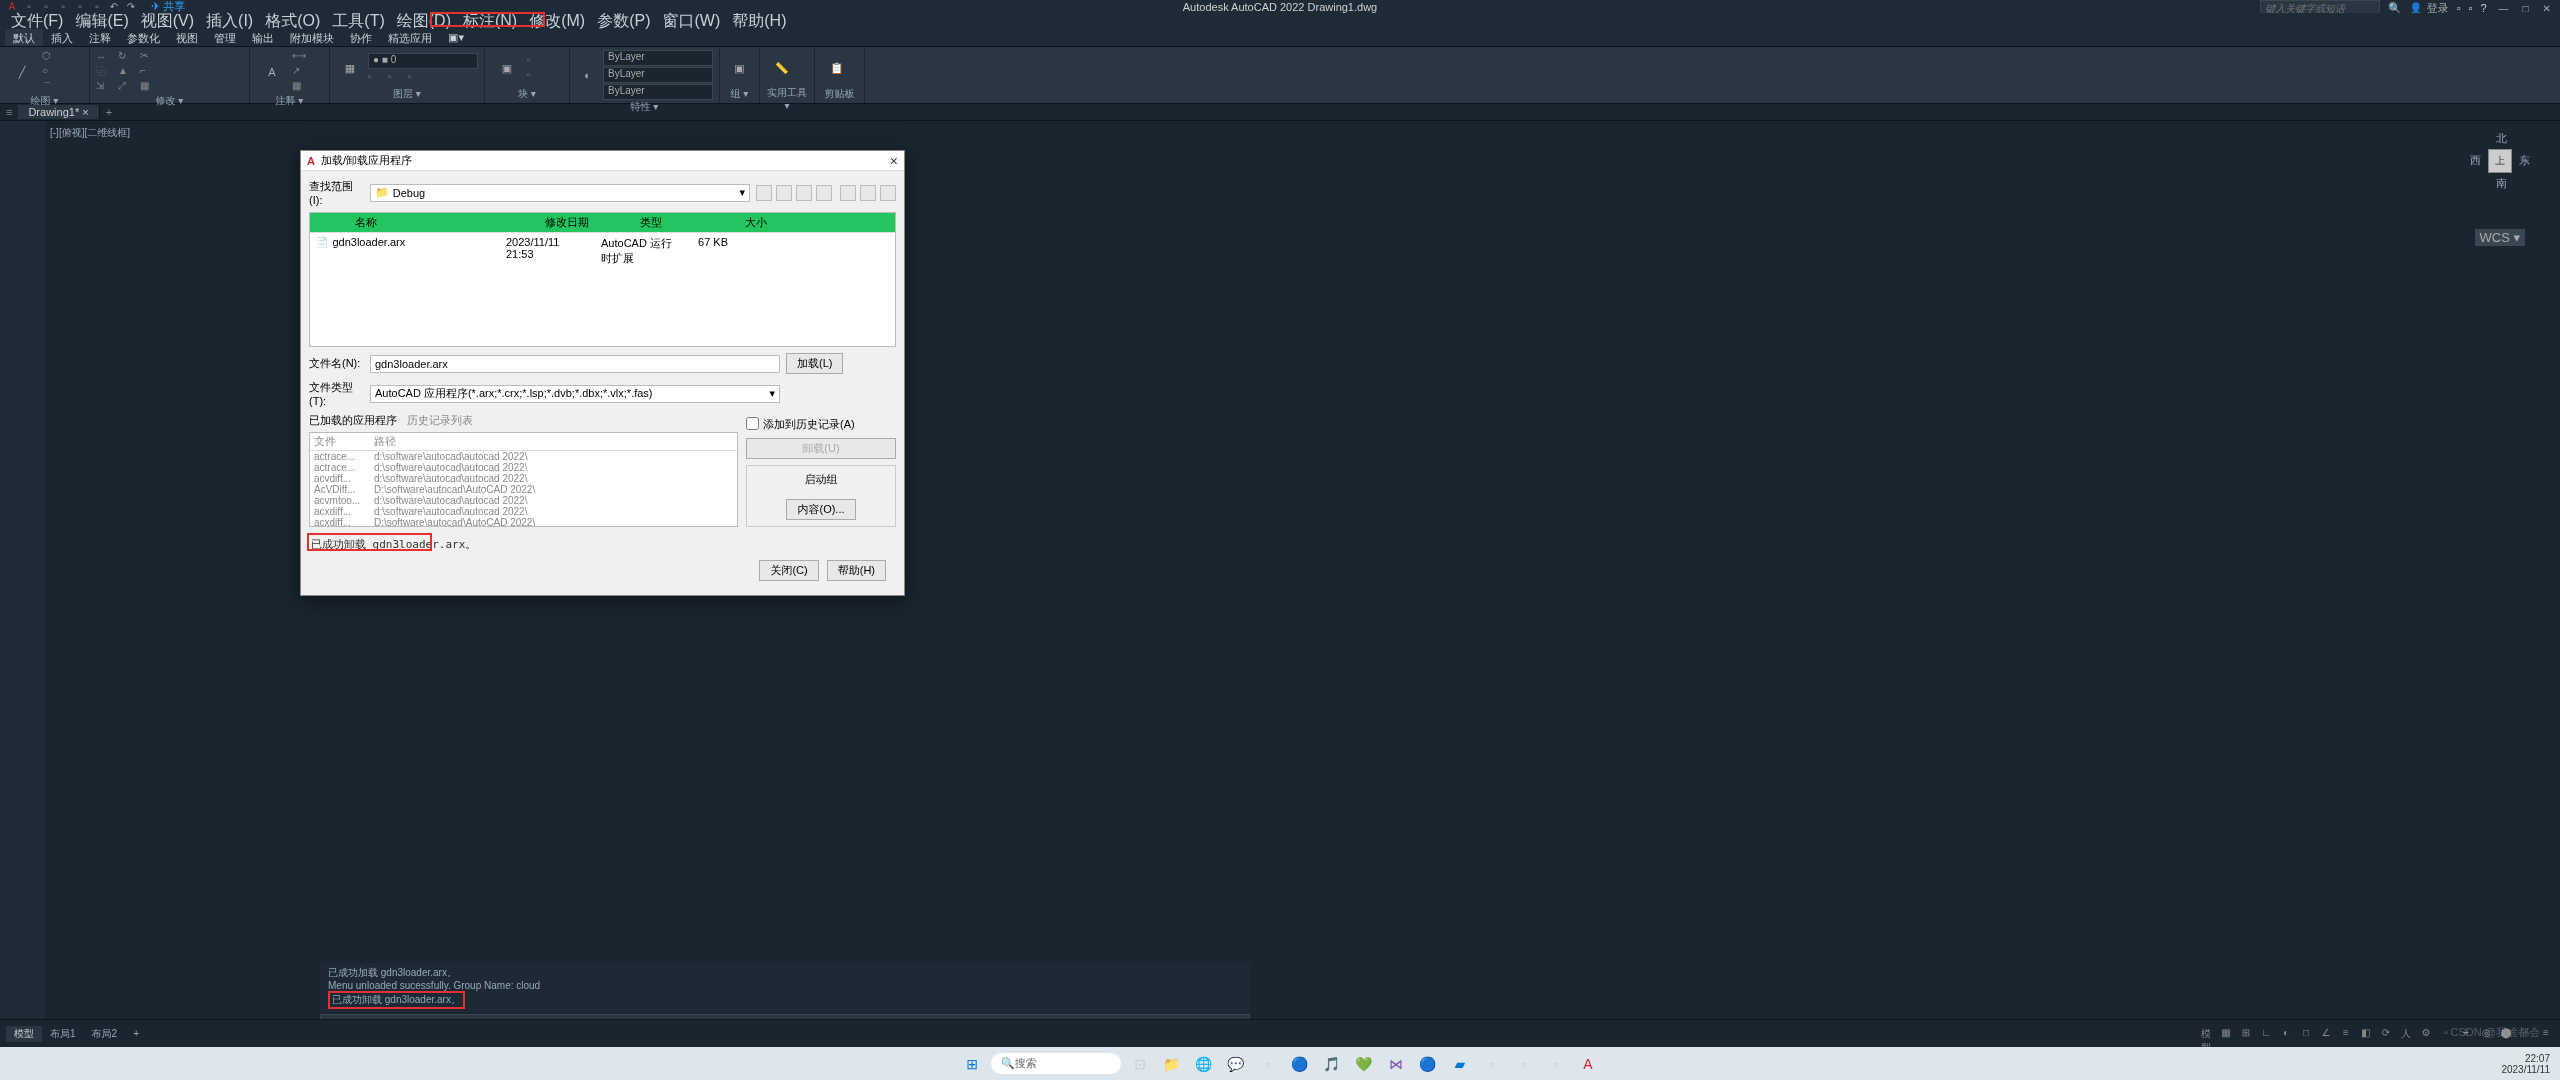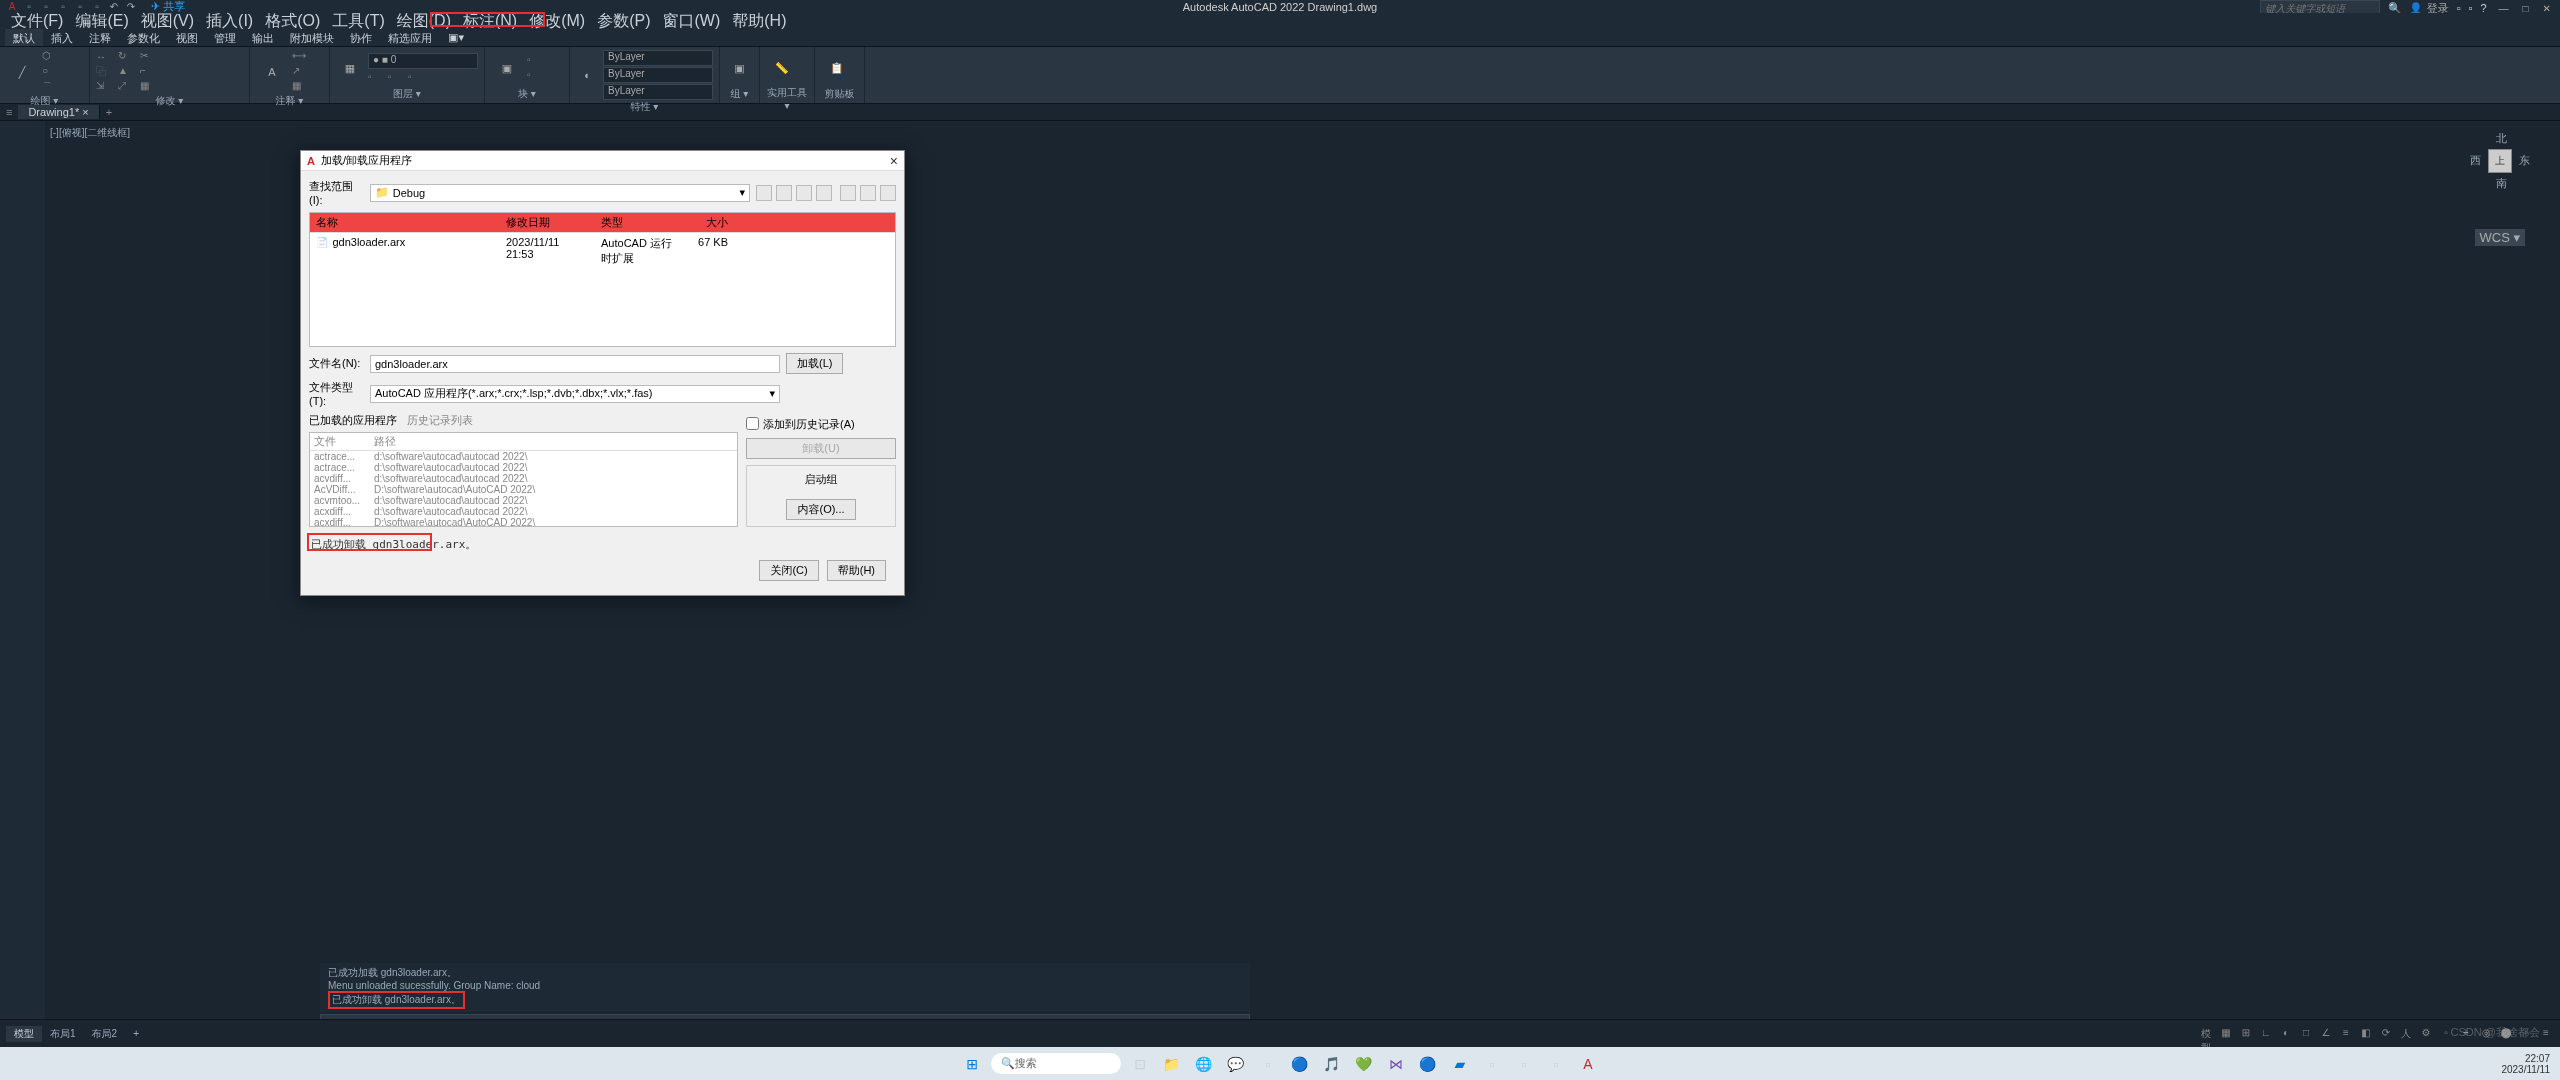--- a/index.html
+++ b/index.html
@@ -57,21 +57,21 @@
 .dialog-close { margin-left: auto; color: #333; font-size: 14px; cursor: pointer; }
 .dialog-body { padding: 8px; }
 .dialog-row { display: flex; align-items: center; margin-bottom: 6px; gap: 6px; }
 .dialog-label { width: 55px; font-size: 11px; }
 .folder-select { flex: 1; max-width: 380px; border: 1px solid #bbb; height: 18px; background: #fff; font-size: 11px; padding: 0 4px; display: flex; align-items: center; }
 .folder-icon { color: #e8b030; margin-right: 4px; }
 .tool-icons { display: flex; gap: 4px; }
 .tool-icon { width: 16px; height: 16px; background: #e8e8e8; border: 1px solid #bbb; }
 
 .file-list { border: 1px solid #bbb; height: 135px; background: #fff; margin-bottom: 6px; }
-.file-list-header { display: flex; border-bottom: 1px solid #ddd; background: #ef4444; }
+.file-list-header { display: flex; border-bottom: 1px solid #ddd; background: #22c55e; padding-left: 39px; }
 .file-col { padding: 2px 6px; font-size: 11px; border-right: 1px solid transparent; }
 .file-col.name { width: 190px; }
 .file-col.date { width: 95px; }
 .file-col.type { width: 90px; }
 .file-col.size { width: 50px; text-align: right; }
 .file-row { display: flex; padding: 1px 0; }
 .file-row .file-col.name::before { content: "📄"; color: #c9282e; margin-right: 4px; font-size: 10px; }
 
 .file-input { flex: 1; max-width: 410px; border: 1px solid #bbb; height: 18px; background: #fff; font-size: 11px; padding: 0 4px; }
 .dlg-btn { border: 1px solid #aaa; background: #e8e8e8; padding: 2px 10px; font-size: 11px; cursor: pointer; }

